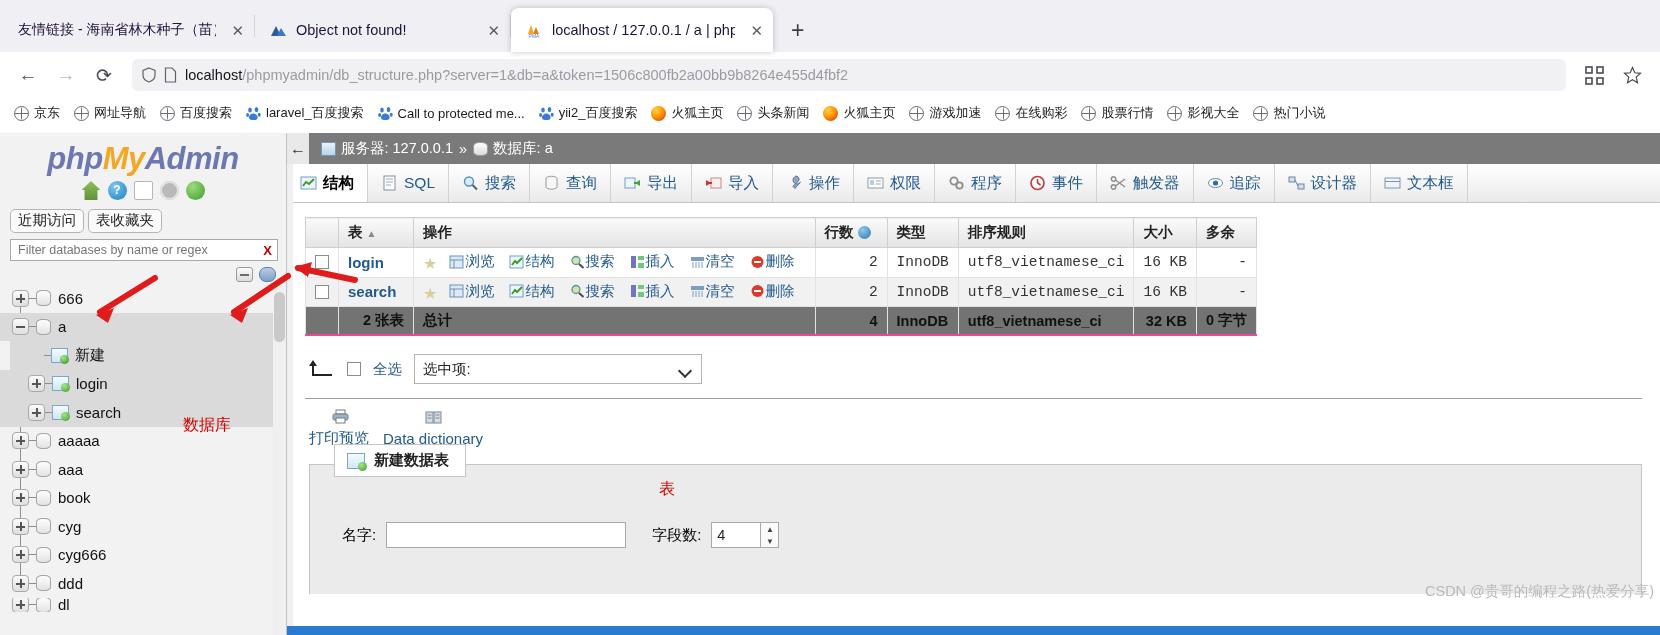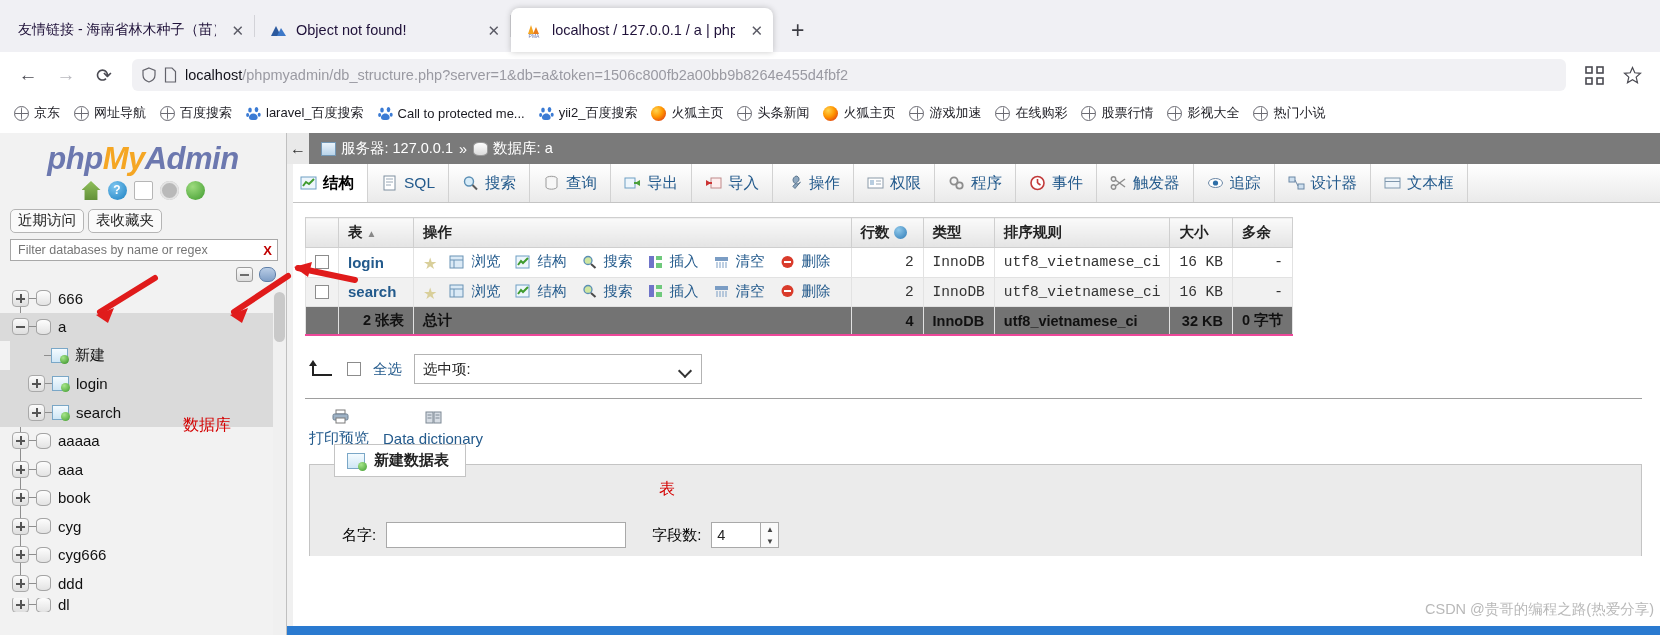--- a/index.html
+++ b/index.html
@@ -141,21 +141,21 @@
 
   table.tbl { border-collapse: collapse; font-size: 14.5px; }
   table.tbl th {
     background: linear-gradient(#fafafa,#e4e4e4); border: 1px solid #cfcfcf;
     padding: 5px 9px; font-weight: bold; color: #222; text-align: left; white-space: nowrap;
   }
   table.tbl td { border: 1px solid #e2e2e2; padding: 4px 9px; white-space: nowrap; color: #333; }
   table.tbl tr.r-odd td { background: #ffffff; }
   table.tbl tr.r-even td { background: #f1f1f1; }
   .tname { font-weight: bold; color: #235a8c; font-size: 15px; }
-  .op { color: #235a8c; display: inline-flex; align-items: center; gap: 7px; margin-right: 11px; }
+  .op { color: #235a8c; display: inline-flex; align-items: center; gap: 1px; margin-right: 11px; }
   .op-ico { width: 15px; height: 14px; display: inline-block; flex: 0 0 15px; }
   .num { font-family: "Liberation Mono", monospace; text-align: right; color: #333; }
   .mono { font-family: "Liberation Mono", monospace; }
   td.ta-r, th.ta-r { text-align: right; }
   tr.sumrow td { background: #737373; border-top: 1px solid #bdbdbd; border-bottom: 2px solid #ec4899;
     font-weight: bold; color: #111; }
   .star { color: #d9cf9a; font-size: 16px; }
   .cbx { width: 14px; height: 14px; border: 1px solid #8c8c8c; background: #fff; display: inline-block; vertical-align: -2px; }
 
   .actionbar { display: flex; align-items: center; gap: 12px; margin: 18px 0 0 4px; font-size: 14.5px; }
@@ -171,21 +171,21 @@
   .select-wrap { position: relative; display: inline-block; }
   .select-wrap::after { content: ""; position: absolute; right: 12px; top: 12px;
     width: 8px; height: 8px; border-right: 2px solid #333; border-bottom: 2px solid #333;
     transform: rotate(45deg); pointer-events: none; }
 
   .hr { border-top: 1px solid #9e9e9e; margin: 14px 18px 0 0; }
   .links { display: flex; align-items: center; gap: 14px; margin: 10px 0 0 4px; font-size: 15px; }
   .lnk { color: #235a8c; display: inline-flex; align-items: center; gap: 5px; flex-direction: column; }
 
   .fieldset { margin: 16px 18px 0 4px; border: 1px solid #c4c4c4; background: #ebebeb;
-    position: relative; height: 92px; border-bottom: none; }
+    position: relative; height: 130px; border-bottom: none; }
   .legend { position: absolute; top: -21px; left: 24px; background: #fff;
     border: 1px solid #c4c4c4; padding: 6px 16px 6px 12px; font-size: 15px; font-weight: bold;
     color: #222; display: flex; align-items: center; gap: 9px; }
   .legend-ico { width: 18px; height: 16px; background: linear-gradient(#f4fbff,#cfe6f5);
     border: 1px solid #7aa7c7; position: relative; display: inline-block; }
   .legend-ico::after { content:""; position:absolute; right:-3px; bottom:-3px; width:9px; height:9px;
     background: radial-gradient(circle at 35% 30%, #a6e58a, #3f9b2e); border-radius:50%; }
   .form-row { display: flex; align-items: center; gap: 10px; padding: 57px 0 0 32px; font-size: 15px; }
   .tinput { width: 240px; height: 26px; border: 1px solid #a9a9a9; background: #fff; }
   .ninput { width: 50px; height: 26px; border: 1px solid #a9a9a9; background: #fff;
@@ -193,21 +193,21 @@
   .spinner { width: 18px; height: 26px; border: 1px solid #a9a9a9; border-left: none;
     background: #fafafa; display: flex; flex-direction: column; }
   .spinner div { flex: 1; display: flex; align-items: center; justify-content: center; font-size: 8px; color: #444; }
 
   .bluebar { position: absolute; left: 303px; bottom: 0; right: 0; height: 9px; background: #2a7ad0; }
 
   
   .annot { position: absolute; color: #d40000; font-size: 15px; pointer-events: none; }
   .arrow-svg { position: absolute; pointer-events: none; }
 
-  .watermark { position: absolute; right: 6px; bottom: 16px; color: #b9b9b9; font-size: 14.5px; }
+  .watermark { position: absolute; right: 6px; bottom: 34px; color: #b9b9b9; font-size: 14.5px; }
 
   
   .main-scroll-left { position: absolute; left: 0; top: 31px; width: 6px; bottom: 0; background: #f0f0f0; }
 </style>
 </head>
 <body>
 
 <div class="browser">
 
   <div class="tabstrip">

